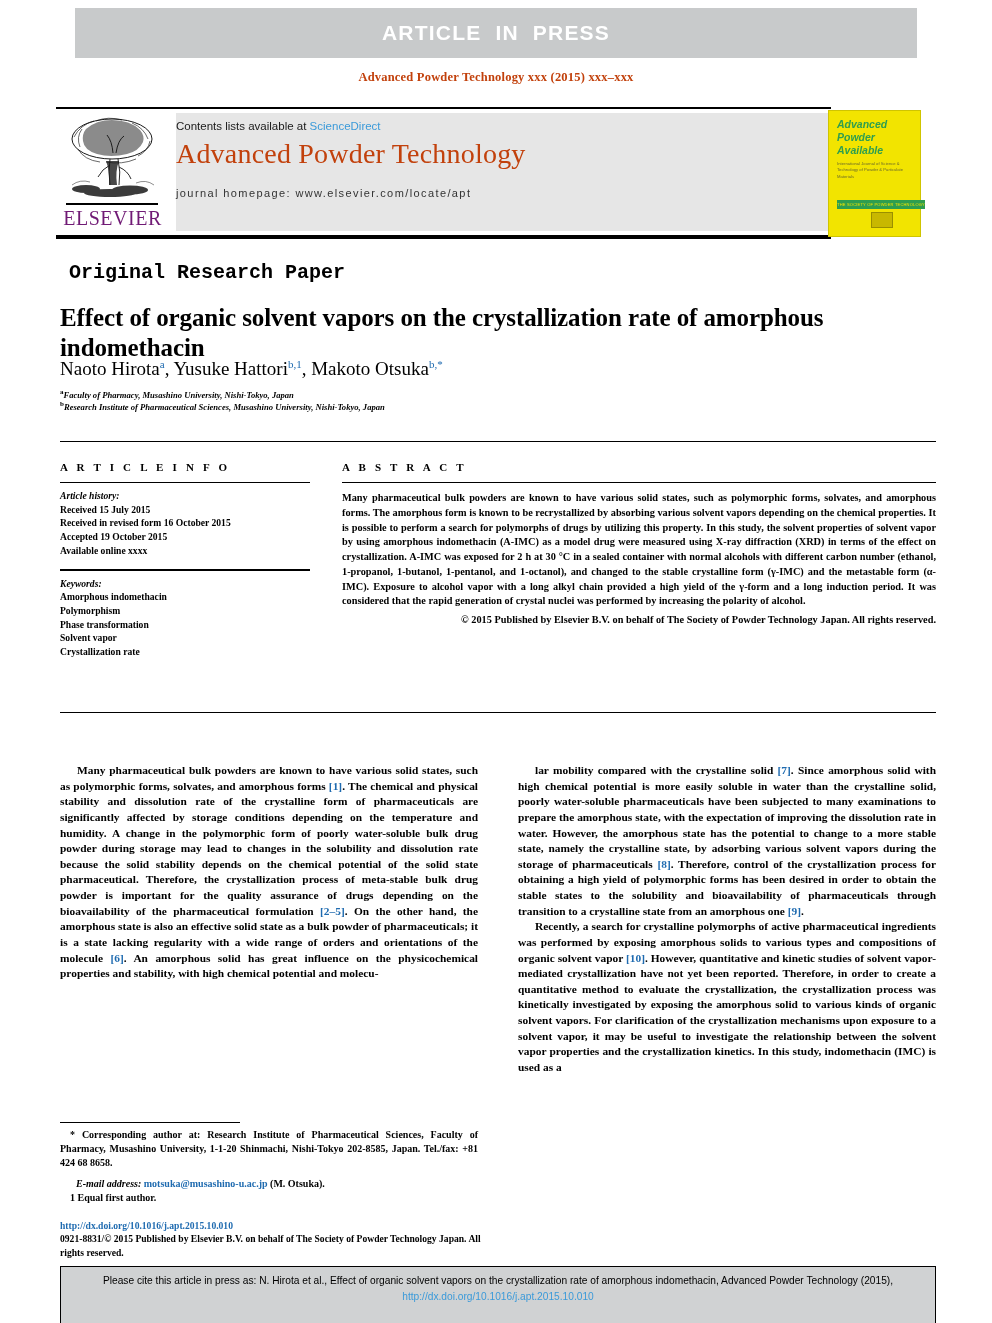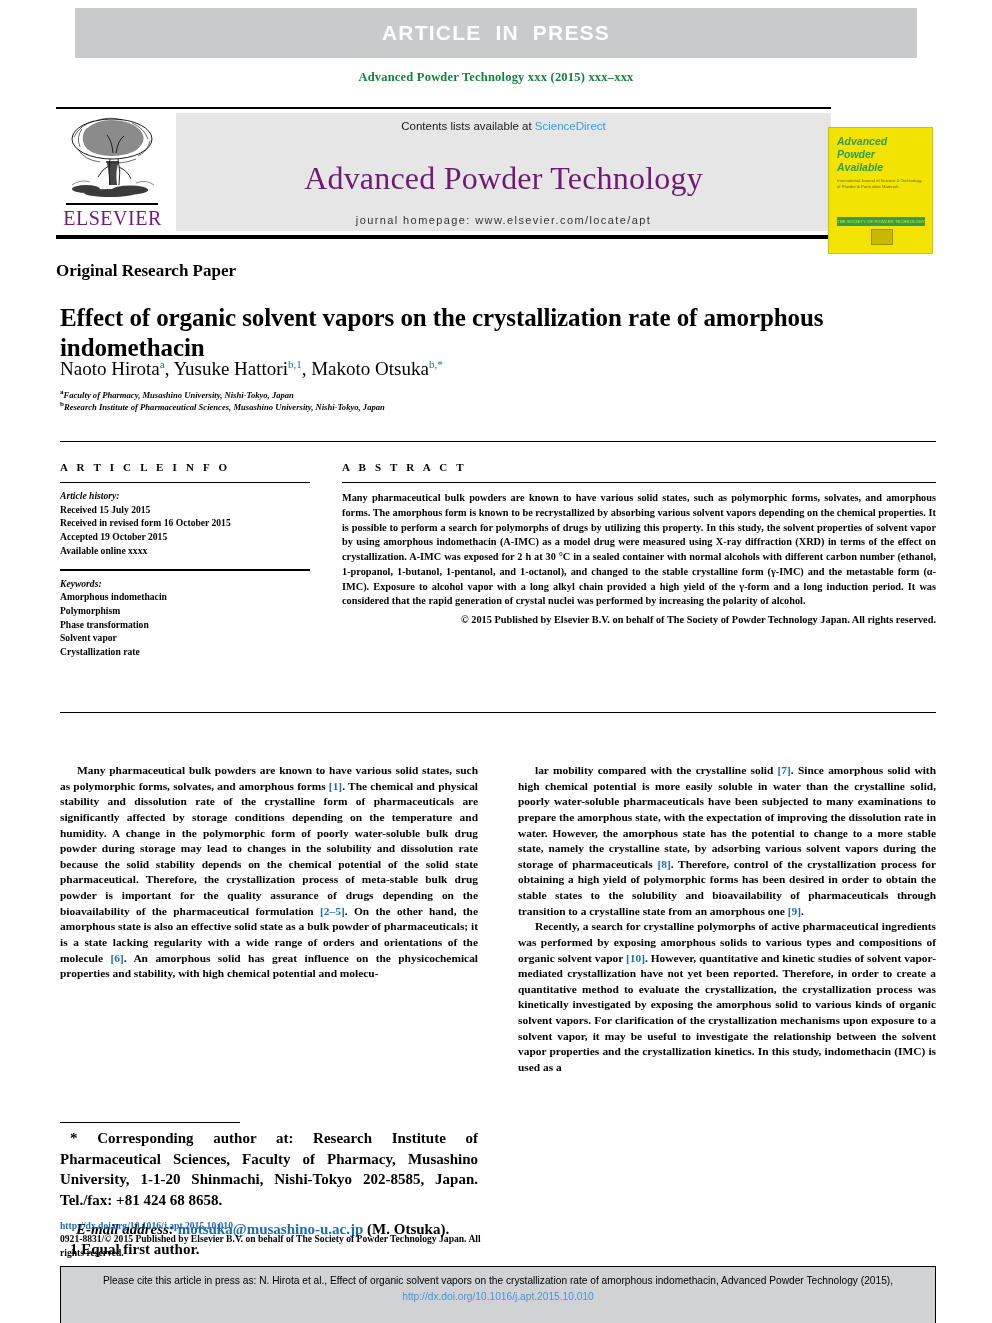--- a/index.html
+++ b/index.html
@@ -23,21 +23,21 @@
     font-family:"Liberation Sans", sans-serif;
     font-weight:bold; font-size:21px; color:#ffffff;
     letter-spacing:1.2px; word-spacing:7px;
   }
 
   
   .runhead {
     position:absolute; left:0; top:70px; width:992px;
     text-align:center;
     font-family:"Liberation Serif", serif;
-    font-weight:bold; font-size:12.5px; color:#15803d;
+    font-weight:bold; font-size:12.5px; color:#c2410c;
     letter-spacing:.2px;
   }
 
   
   .masthead {
     position:absolute; left:56px; top:107px; width:880px; height:130px;
   }
   .masthead .rule-top {
     position:absolute; left:0; top:0; width:775px; height:2px; background:#000;
   }
@@ -53,44 +53,43 @@
   }
   .elsevier-word {
     position:absolute; left:0; top:94px; width:105px;
     text-align:center;
     font-family:"Liberation Serif", serif;
     font-size:20px; letter-spacing:.5px; color:#701a75;
   }
   .journal-band {
     position:absolute; left:120px; top:6px; width:655px; height:118px;
     background:#e6e6e6;
-    display:flex; flex-direction:column; align-items:center; justify-content:flex-start;
+    display:flex; flex-direction:column; justify-content:flex-start;
     padding-top:7px;
   }
   .contents-line {
     font-family:"Liberation Sans", sans-serif;
     font-size:11.5px; color:#1a1a1a;
   }
   .contents-line .sd { color:#3b9ad9; }
   .journal-title {
-    margin-top:28px;
+    margin-top:6px;
     font-family:"Liberation Serif", serif;
-    font-size:32px; color:#701a75; letter-spacing:.2px;
+    font-size:28px; color:#c2410c; letter-spacing:.2px;
   }
   .homepage-line {
     margin-top:17px;
     font-family:"Liberation Sans", sans-serif;
     font-size:11px; color:#333; letter-spacing:1.4px;
   }
   
   .cover {
-    position:absolute; left:828px; top:110px; width:105px; height:127px;
+    position:absolute; left:828px; top:110px; width:93px; height:127px;
     background:#f2e400; border:1px solid #cfc400;
     padding:7px 8px;
-    margin-top:17px;
   }
   .cover-title {
     font-family:"Liberation Sans", sans-serif;
     font-style:italic; font-weight:bold; font-size:10.5px; line-height:1.25;
     color:#2e9e4f;
   }
   .cover-sub {
     margin-top:4px; font-size:4.2px; line-height:1.45; color:#6b6b2a;
     font-family:"Liberation Sans", sans-serif;
   }
@@ -102,22 +101,22 @@
     font-family:"Liberation Sans", sans-serif; letter-spacing:.2px;
   }
   .cover-logo {
     position:absolute; left:0; bottom:4px; width:105px; text-align:center;
   }
   .cover-logo i {
     display:inline-block; width:22px; height:16px; background:#c8b800;
     border:1px solid #9a8f00;
   }
   .kicker {
-    position:absolute; left:56px; top:261px;
-    font-family:Liberation Serif, serif; font-weight:bold; font-size:17px;
+    position:absolute; left:69px; top:261px;
+    font-family:Liberation Mono, monospace; font-weight:bold; font-size:20px;
   }
   .paper-title {
     position:absolute; left:60px; top:286px; width:790px;
     font-family:"Liberation Serif", serif; font-size:25px; line-height:1.22;
     letter-spacing:-.1px;
   }
   .authors {
     position:absolute; left:60px; top:358px; width:790px;
     font-family:"Liberation Serif", serif; font-size:19px;
   }
@@ -173,21 +172,21 @@
   .body-col p { margin:0; text-indent:17px; }
   .ref { color:#1f6bb0; }
 
   
   .fn-rule {
     position:absolute; left:60px; top:1122px; width:180px; height:1px; background:#000;
   }
   .footnotes {
     position:absolute; left:60px; top:1128px; width:418px;
     font-family:"Liberation Serif", serif; font-weight:bold;
-    font-size:15px; line-height:1.38; text-align:justify;
+    font-size:10px; line-height:1.38; text-align:justify;
   }
   .footnotes p { margin:0; }
   .footnotes .fn1 { text-indent:10px; }
   .footnotes .fn2 { text-indent:16px; margin-top:8px; }
   .footnotes .fn3 { text-indent:10px; }
   .footnotes .lnk { color:#1f6bb0; }
   .footnotes .ital { font-style:italic; }
 
   .doi-block {
     position:absolute; left:60px; top:1219px; width:430px;

